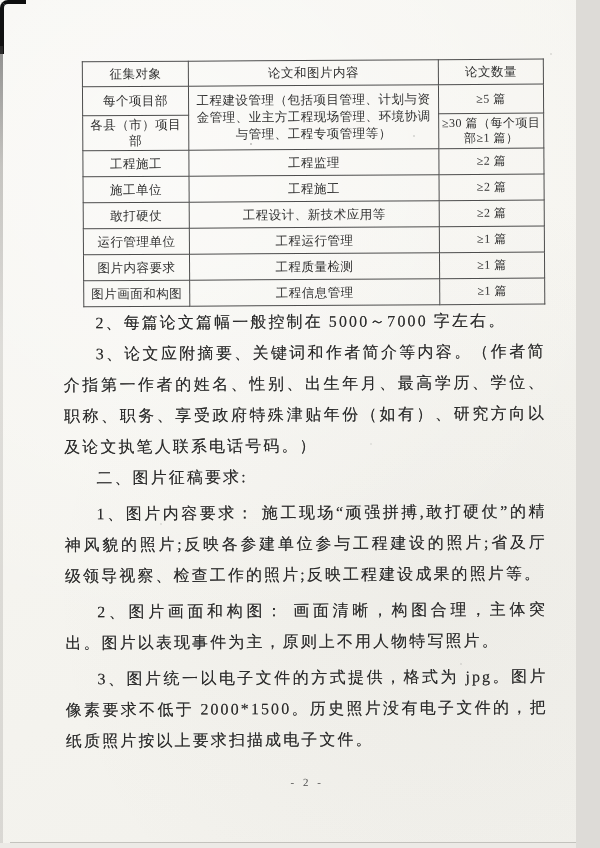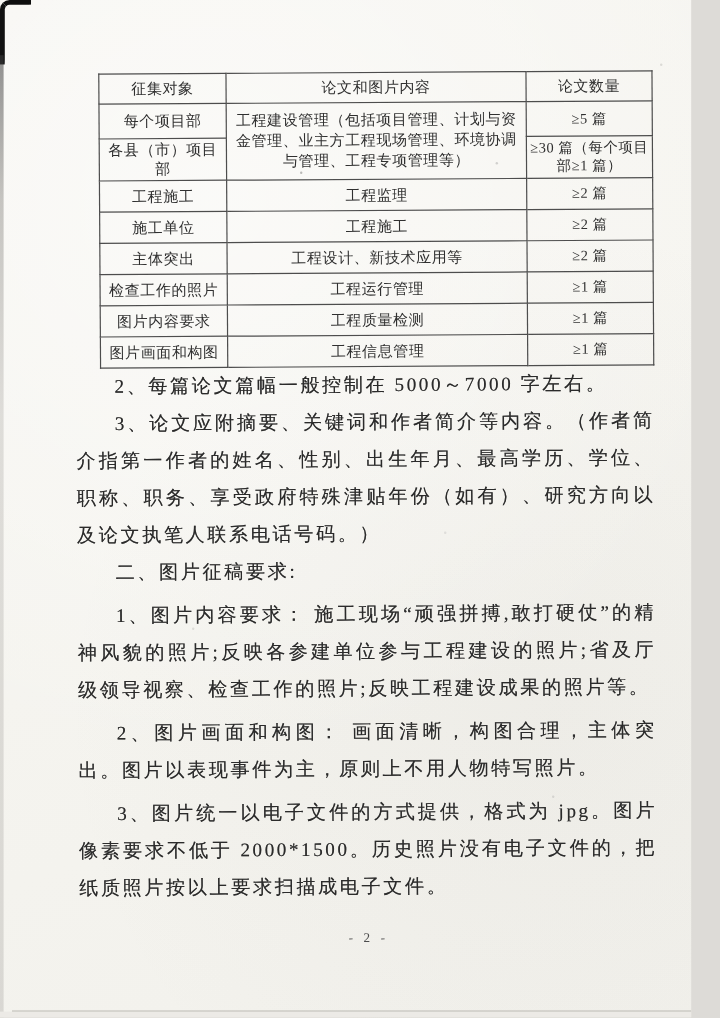--- a/index.html
+++ b/index.html
@@ -118,26 +118,26 @@
         <td>工程施工</td>
         <td>工程监理</td>
         <td class="qty">≥2 篇</td>
       </tr>
       <tr class="rn">
         <td>施工单位</td>
         <td>工程施工</td>
         <td class="qty">≥2 篇</td>
       </tr>
       <tr class="rn">
-        <td>主体突出</td>
+        <td>敢打硬仗</td>
         <td>工程设计、新技术应用等</td>
         <td class="qty">≥2 篇</td>
       </tr>
       <tr class="rn">
-        <td>检查工作的照片</td>
+        <td>运行管理单位</td>
         <td>工程运行管理</td>
         <td class="qty">≥1 篇</td>
       </tr>
       <tr class="rn">
         <td>图片内容要求</td>
         <td>工程质量检测</td>
         <td class="qty">≥1 篇</td>
       </tr>
       <tr class="rn">
         <td>图片画面和构图</td>

